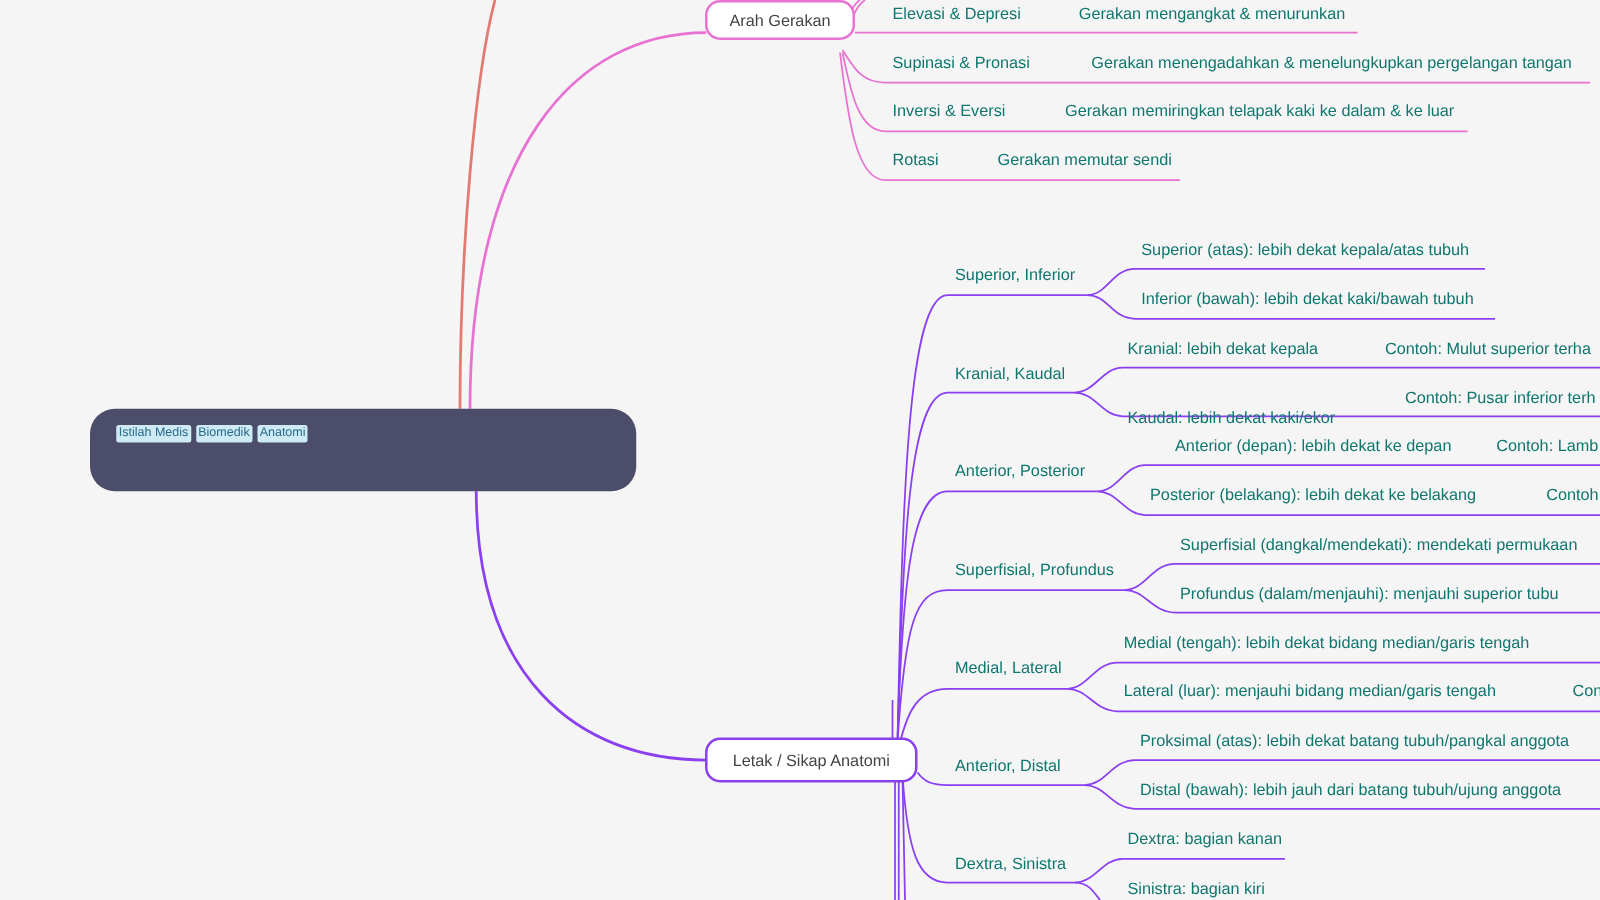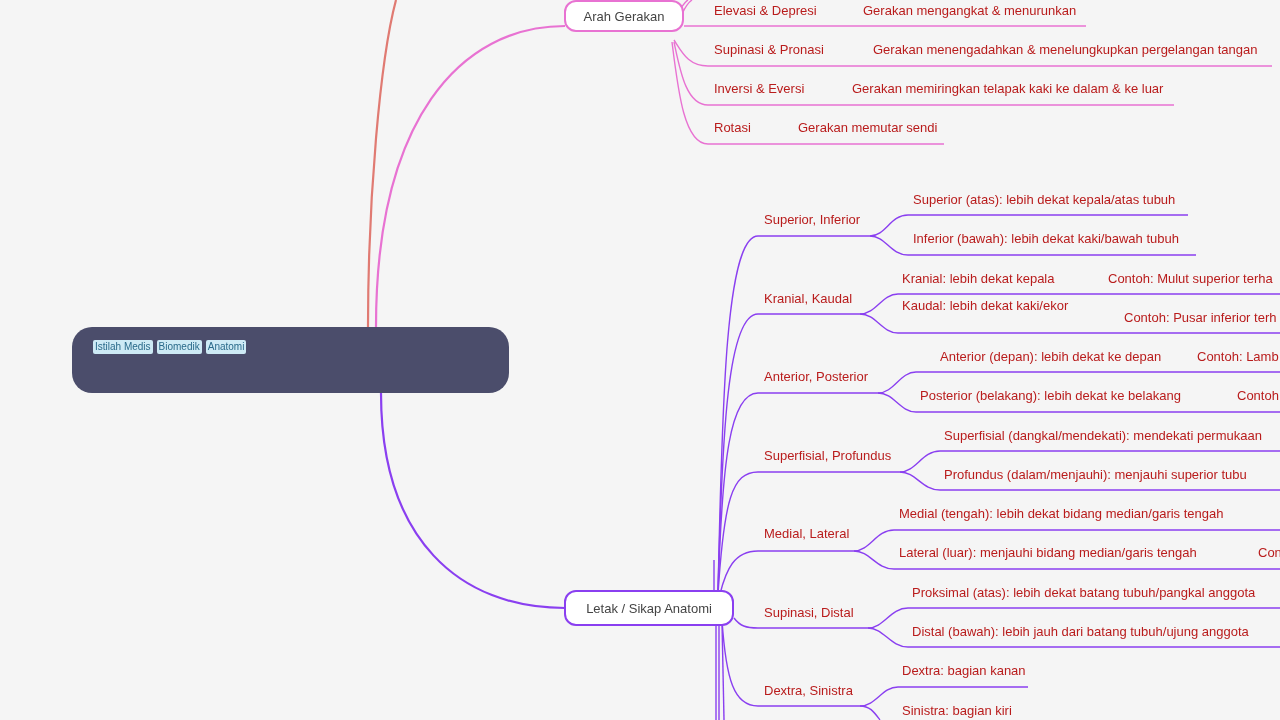--- a/index.html
+++ b/index.html
@@ -25,21 +25,21 @@
     background: #cdeaf5; color: #2a6a8a; font-size: 10px; line-height: 14px;
     padding: 0 2px; border-radius: 2px;
   }
   .branch {
     position: absolute; background: #ffffff; border-radius: 12px;
     box-sizing: border-box; font-size: 13px; color: #444;
     display: flex; align-items: center; justify-content: center; white-space: nowrap;
   }
   .branch.pink { border: 2px solid #e872d2; }
   .branch.purple { border: 2px solid #8a3ff0; }
-  .lbl { position: absolute; font-size: 13px; color: #b91c1c; white-space: nowrap; line-height: 16px; }
+  .lbl { position: absolute; font-size: 13px; color: #0f766e; white-space: nowrap; line-height: 16px; }
 </style>
 </head>
 <body>
 
 <svg class="lines" viewBox="0 0 1280 720" fill="none">
 
   <path d="M368 327 C368 200 380 60 396 0" stroke="#e07a72" stroke-width="2.2"></path>
 
   <path d="M376 327 C376 120 460 26 565 26" stroke="#e872d2" stroke-width="2.2"></path>
 
@@ -113,29 +113,29 @@
 
 <div class="branch purple" style="left:564px; top:590px; width:170px; height:36px;">
   <span>Letak / Sikap Anatomi</span>
 </div>
 
 <span class="lbl" style="left:764px; top:212px;">Superior, Inferior</span>
 <span class="lbl" style="left:764px; top:291px;">Kranial, Kaudal</span>
 <span class="lbl" style="left:764px; top:369px;">Anterior, Posterior</span>
 <span class="lbl" style="left:764px; top:448px;">Superfisial, Profundus</span>
 <span class="lbl" style="left:764px; top:526px;">Medial, Lateral</span>
-<span class="lbl" style="left:764px; top:605px;">Supinasi, Distal</span>
+<span class="lbl" style="left:764px; top:605px;">Anterior, Distal</span>
 <span class="lbl" style="left:764px; top:683px;">Dextra, Sinistra</span>
 
 <span class="lbl" style="left:913px; top:192px;">Superior (atas): lebih dekat kepala/atas tubuh</span>
 <span class="lbl" style="left:913px; top:231px;">Inferior (bawah): lebih dekat kaki/bawah tubuh</span>
 
 <span class="lbl" style="left:902px; top:271px;">Kranial: lebih dekat kepala</span>
 <span class="lbl" style="left:1108px; top:271px;">Contoh: Mulut superior terha</span>
-<span class="lbl" style="left:902px; top:298px;">Kaudal: lebih dekat kaki/ekor</span>
+<span class="lbl" style="left:902px; top:326px;">Kaudal: lebih dekat kaki/ekor</span>
 <span class="lbl" style="left:1124px; top:310px;">Contoh: Pusar inferior terh</span>
 
 <span class="lbl" style="left:920px; top:349px;margin-left:20px;">Anterior (depan): lebih dekat ke depan</span>
 <span class="lbl" style="left:1197px; top:349px;">Contoh: Lamb</span>
 <span class="lbl" style="left:920px; top:388px;">Posterior (belakang): lebih dekat ke belakang</span>
 <span class="lbl" style="left:1237px; top:388px;">Contoh</span>
 
 <span class="lbl" style="left:944px; top:428px;">Superfisial (dangkal/mendekati): mendekati permukaan</span>
 <span class="lbl" style="left:944px; top:467px;">Profundus (dalam/menjauhi): menjauhi superior tubu</span>
 

